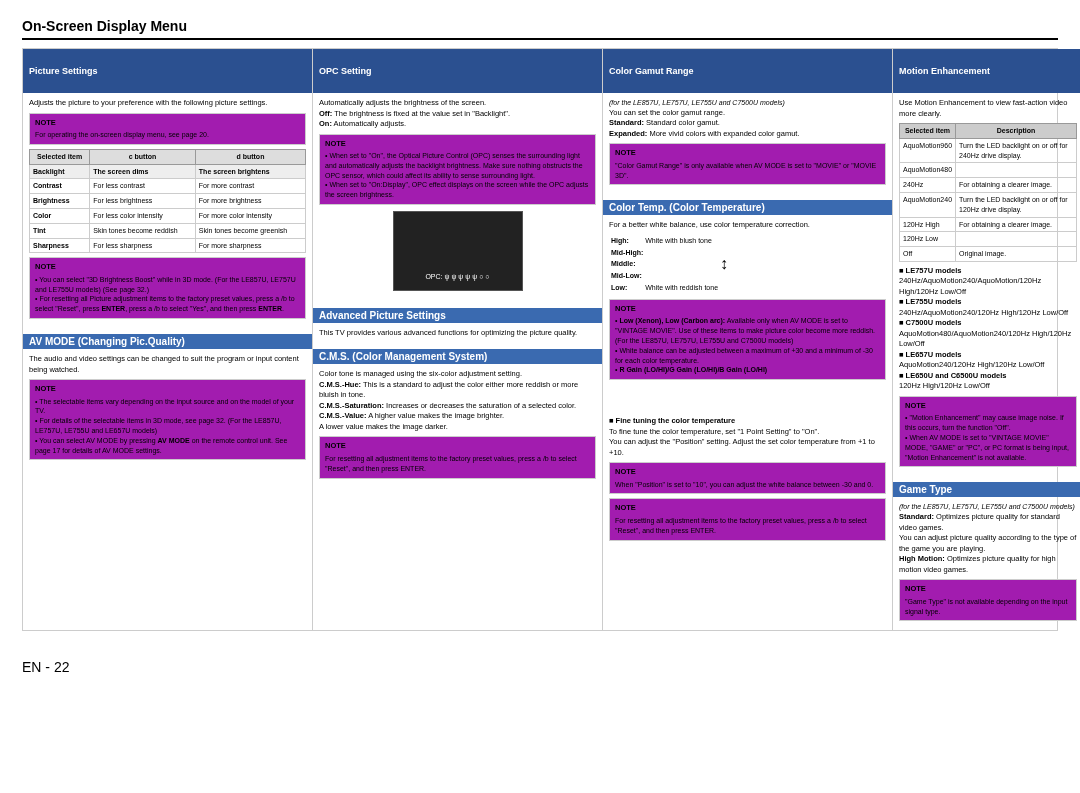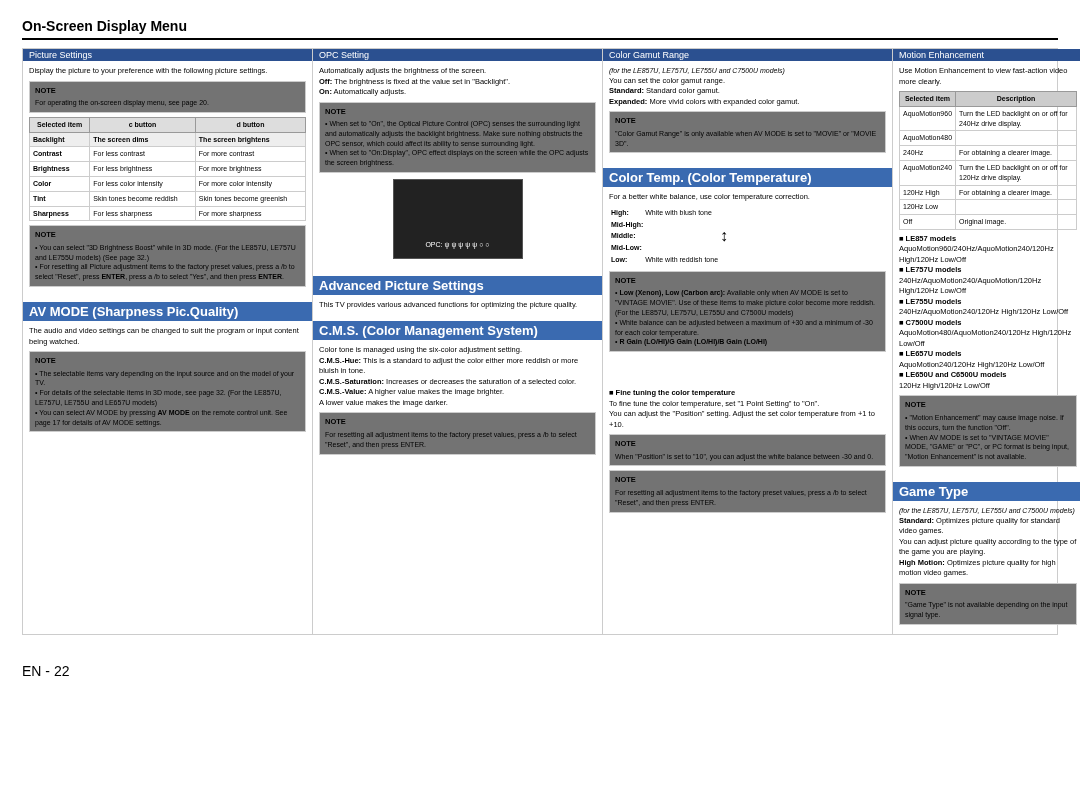--- a/index.html
+++ b/index.html
@@ -27,30 +27,30 @@
     }
     .column {
       border-right: 1px solid #ccc;
       padding: 0;
     }
     .column:last-child { border-right: none; }
     .section-header {
       background: #2b5090;
       color: #fff;
       font-size: 9px;
-      font-weight: normal;
-      padding: 1px 6px;
+      font-weight: bold;
+      padding: 17px 6px;
     }
     .section-content {
       padding: 5px 6px;
       font-size: 7.5px;
       line-height: 1.4;
     }
     .note-box {
-      background: #737373;
+      background: #a21caf;
       border: 1px solid #ccc;
       padding: 4px 5px;
       margin: 4px 0;
       font-size: 7px;
     }
     .note-box .note-title {
       font-weight: bold;
       font-size: 7.5px;
       margin-bottom: 2px;
     }
@@ -69,21 +69,21 @@
     .settings-table td {
       border: 1px solid #ccc;
       padding: 2px 3px;
       vertical-align: top;
     }
     .settings-table tr:first-child td { background: #eee; font-weight: bold; }
     .bold { font-weight: bold; margin-top: 36px; }
     .sub-section-header {
       background: #3a6ab0;
       color: #fff;
-      font-size: 13px;
+      font-size: 10px;
       font-weight: bold;
       padding: 2px 6px;
       margin-top: 6px;
     }
     .opc-image {
       background: #222;
       width: 130px;
       height: 80px;
       margin: 6px auto;
       display: block;
@@ -129,21 +129,21 @@
 </head>
 <body>
 
 <div class="page-title">On-Screen Display Menu</div>
 
 <div class="main-grid">
 
   <div class="column col1">
     <div class="section-header">Picture Settings</div>
     <div class="section-content">
-      <p>Display the picture to your preference with the following picture settings.</p>
+      <p>Adjusts the picture to your preference with the following picture settings.</p>
       <div class="note-box">
         <div class="note-title">NOTE</div>
         <p>For operating the on-screen display menu, see page 20.</p>
       </div>
       <table class="settings-table">
         <thead>
           <tr>
             <th>Selected item</th>
             <th>c button</th>
             <th>d button</th>
@@ -181,21 +181,21 @@
               <td>For more sharpness</td>
             </tr>
           </tbody>
       </table>
       <div class="note-box">
         <div class="note-title">NOTE</div>
         <p>• You can select "3D Brightness Boost" while in 3D mode. (For the LE857U, LE757U and LE755U models) (See page 32.)</p>
         <p>• For resetting all Picture adjustment items to the factory preset values, press a /b to select "Reset", press <strong>ENTER</strong>, press a /b to select "Yes", and then press <strong>ENTER</strong>.</p>
       </div>
     </div>
-    <div class="sub-section-header">AV MODE (Sharpness Pic.Quality)</div>
+    <div class="sub-section-header">AV MODE (Changing Pic.Quality)</div>
     <div class="section-content">
       <p>The audio and video settings can be changed to suit the program or input content being watched.</p>
       <div class="note-box">
         <div class="note-title">NOTE</div>
         <p>• The selectable items vary depending on the input source and on the model of your TV.</p>
         <p>• For details of the selectable items in 3D mode, see page 32. (For the LE857U, LE757U, LE755U and LE657U models)</p>
         <p>• You can select AV MODE by pressing <strong>AV MODE</strong> on the remote control unit. See page 17 for details of AV MODE settings.</p>
       </div>
     </div>
   </div>
@@ -328,21 +328,20 @@
             <tr>
               <td>120Hz Low</td>
               <td></td>
             </tr>
             <tr>
               <td>Off</td>
               <td>Original image.</td>
             </tr>
           </tbody>
       </table>
-      <p><strong>■ LE857 models</strong><br>AquoMotion960/240Hz/AquoMotion240/120Hz High/120Hz Low/Off</p>
       <p><strong>■ LE757U models</strong><br>240Hz/AquoMotion240/AquoMotion/120Hz High/120Hz Low/Off</p>
       <p><strong>■ LE755U models</strong><br>240Hz/AquoMotion240/120Hz High/120Hz Low/Off</p>
       <p><strong>■ C7500U models</strong><br>AquoMotion480/AquoMotion240/120Hz High/120Hz Low/Off</p>
       <p><strong>■ LE657U models</strong><br>AquoMotion240/120Hz High/120Hz Low/Off</p>
       <p><strong>■ LE650U and C6500U models</strong><br>120Hz High/120Hz Low/Off</p>
       <div class="note-box">
         <div class="note-title">NOTE</div>
         <p>• "Motion Enhancement" may cause image noise. If this occurs, turn the function "Off".</p>
         <p>• When AV MODE is set to "VINTAGE MOVIE" MODE, "GAME" or "PC", or PC format is being input, "Motion Enhancement" is not available.</p>
       </div>

